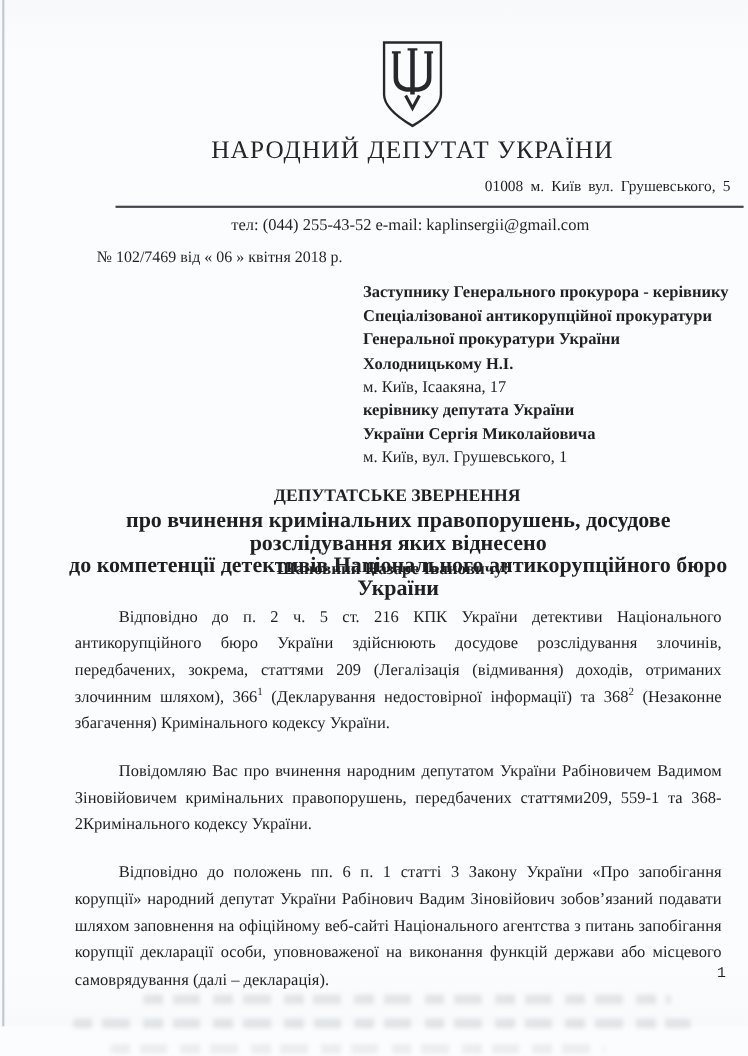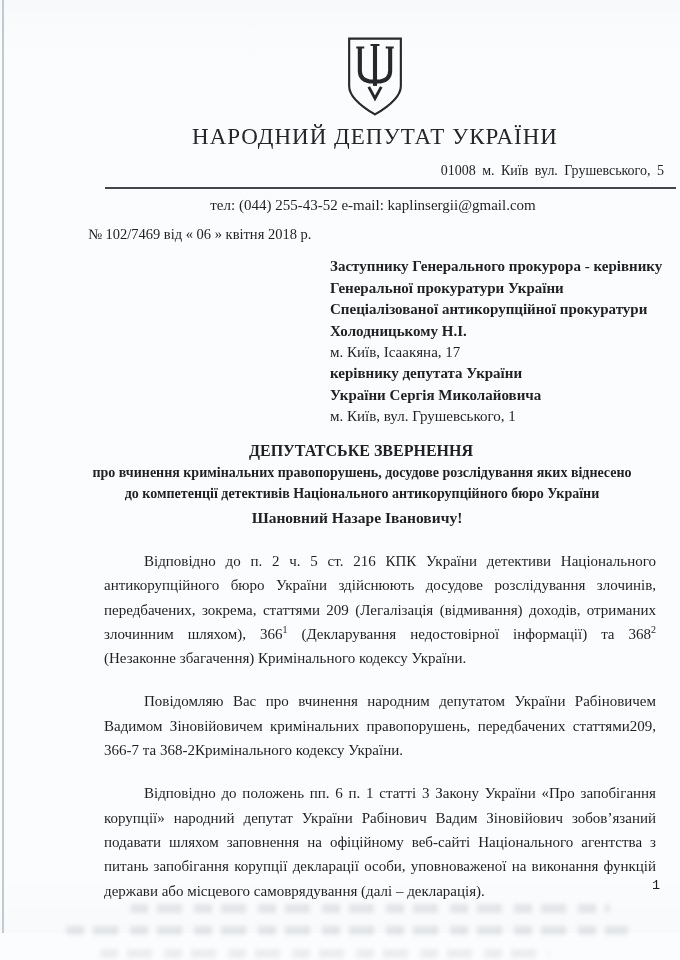--- a/index.html
+++ b/index.html
@@ -58,32 +58,31 @@
   .recipient { top: 256px; }
   .sender { top: 363px; }
   .doc-title {
     position: absolute; top: 442px; left: 66px; right: 24px;
     text-align: center;
     font-weight: bold; font-size: 16px;
   }
   .doc-subtitle {
     position: absolute; top: 463px; left: 56px; right: 12px;
     text-align: center;
-    font-weight: bold; font-size: 14px; line-height: 20.5px;
+    font-weight: bold; font-size: 20px; line-height: 20.5px;
   }
   .salutation {
     position: absolute; top: 509px; left: 70px; right: 36px;
     text-align: center;
     font-weight: bold; font-size: 15.5px;
   }
   .body-text {
     position: absolute; top: 549px; left: 68px; right: 24px;
     font-size: 15px; line-height: 24.3px;
     text-align: justify;
-    margin-left: 36px;
   }
   .body-text p {
     margin: 0 0 19px 0;
     text-indent: 40px;
   }
   .body-text sup {
     font-size: 10px; line-height: 0;
   }
   .page-number {
     position: absolute; top: 878px; right: 20px;
@@ -126,22 +125,22 @@
   <div class="hq-address">01008  м. Київ  вул. Грушевського, 5</div>
 
   <div class="divider"></div>
 
   <div class="contact">тел: (044) 255-43-52   e-mail: kaplinsergii@gmail.com</div>
 
   <div class="ref-line">№  102/7469   від  « 06 » квітня  2018  р.</div>
 
   <div class="addr-block recipient">
     <div class="b">Заступнику Генерального прокурора - керівнику</div>
+    <div class="b">Спеціалізованої антикорупційної прокуратури</div>
     <div class="b">Генеральної прокуратури України</div>
-    <div class="b">Спеціалізованої антикорупційної прокуратури</div>
     <div class="b">Холодницькому Н.І.</div>
     <div>м. Київ, Ісаакяна, 17</div>
   </div>
 
   <div class="addr-block sender">
     <div class="b">керівнику депутата України</div>
     <div class="b">України Сергія Миколайовича</div>
     <div>м. Київ, вул. Грушевського, 1</div>
   </div>
 
@@ -149,21 +148,21 @@
 
   <div class="doc-subtitle">
     <div>про вчинення кримінальних правопорушень, досудове розслідування яких віднесено</div>
     <div>до компетенції детективів Національного антикорупційного бюро України</div>
   </div>
 
   <div class="salutation">Шановний Назаре Івановичу!</div>
 
   <div class="body-text">
     <p><span>Відповідно до п. 2 ч. 5 ст. 216 КПК України детективи Національного антикорупційного бюро України здійснюють досудове розслідування злочинів, передбачених, зокрема, статтями 209 (Легалізація (відмивання) доходів, отриманих злочинним шляхом), 366</span><sup>1</sup><span> (Декларування недостовірної інформації) та 368</span><sup>2</sup><span> (Незаконне збагачення) Кримінального кодексу України.</span></p>
-    <p>Повідомляю Вас про вчинення народним депутатом України Рабіновичем Вадимом Зіновійовичем кримінальних правопорушень, передбачених статтями209, 366-7 та 368-2Кримінального кодексу України.</p>
+    <p>Повідомляю Вас про вчинення народним депутатом України Рабіновичем Вадимом Зіновійовичем кримінальних правопорушень, передбачених статтями209, 559-1 та 368-2Кримінального кодексу України.</p>
     <p>Відповідно до положень пп. 6 п. 1 статті 3 Закону України «Про запобігання корупції» народний депутат України Рабінович Вадим Зіновійович зобов’язаний подавати шляхом заповнення на офіційному веб-сайті Національного агентства з питань запобігання корупції декларації особи, уповноваженої на виконання функцій держави або місцевого самоврядування (далі – декларація).</p>
   </div>
 
   <div class="page-number">1</div>
 
   <div class="bleed-line bleed-1"></div>
   <div class="bleed-line bleed-2"></div>
   <div class="bleed-line bleed-3"></div>
 
 </div>

